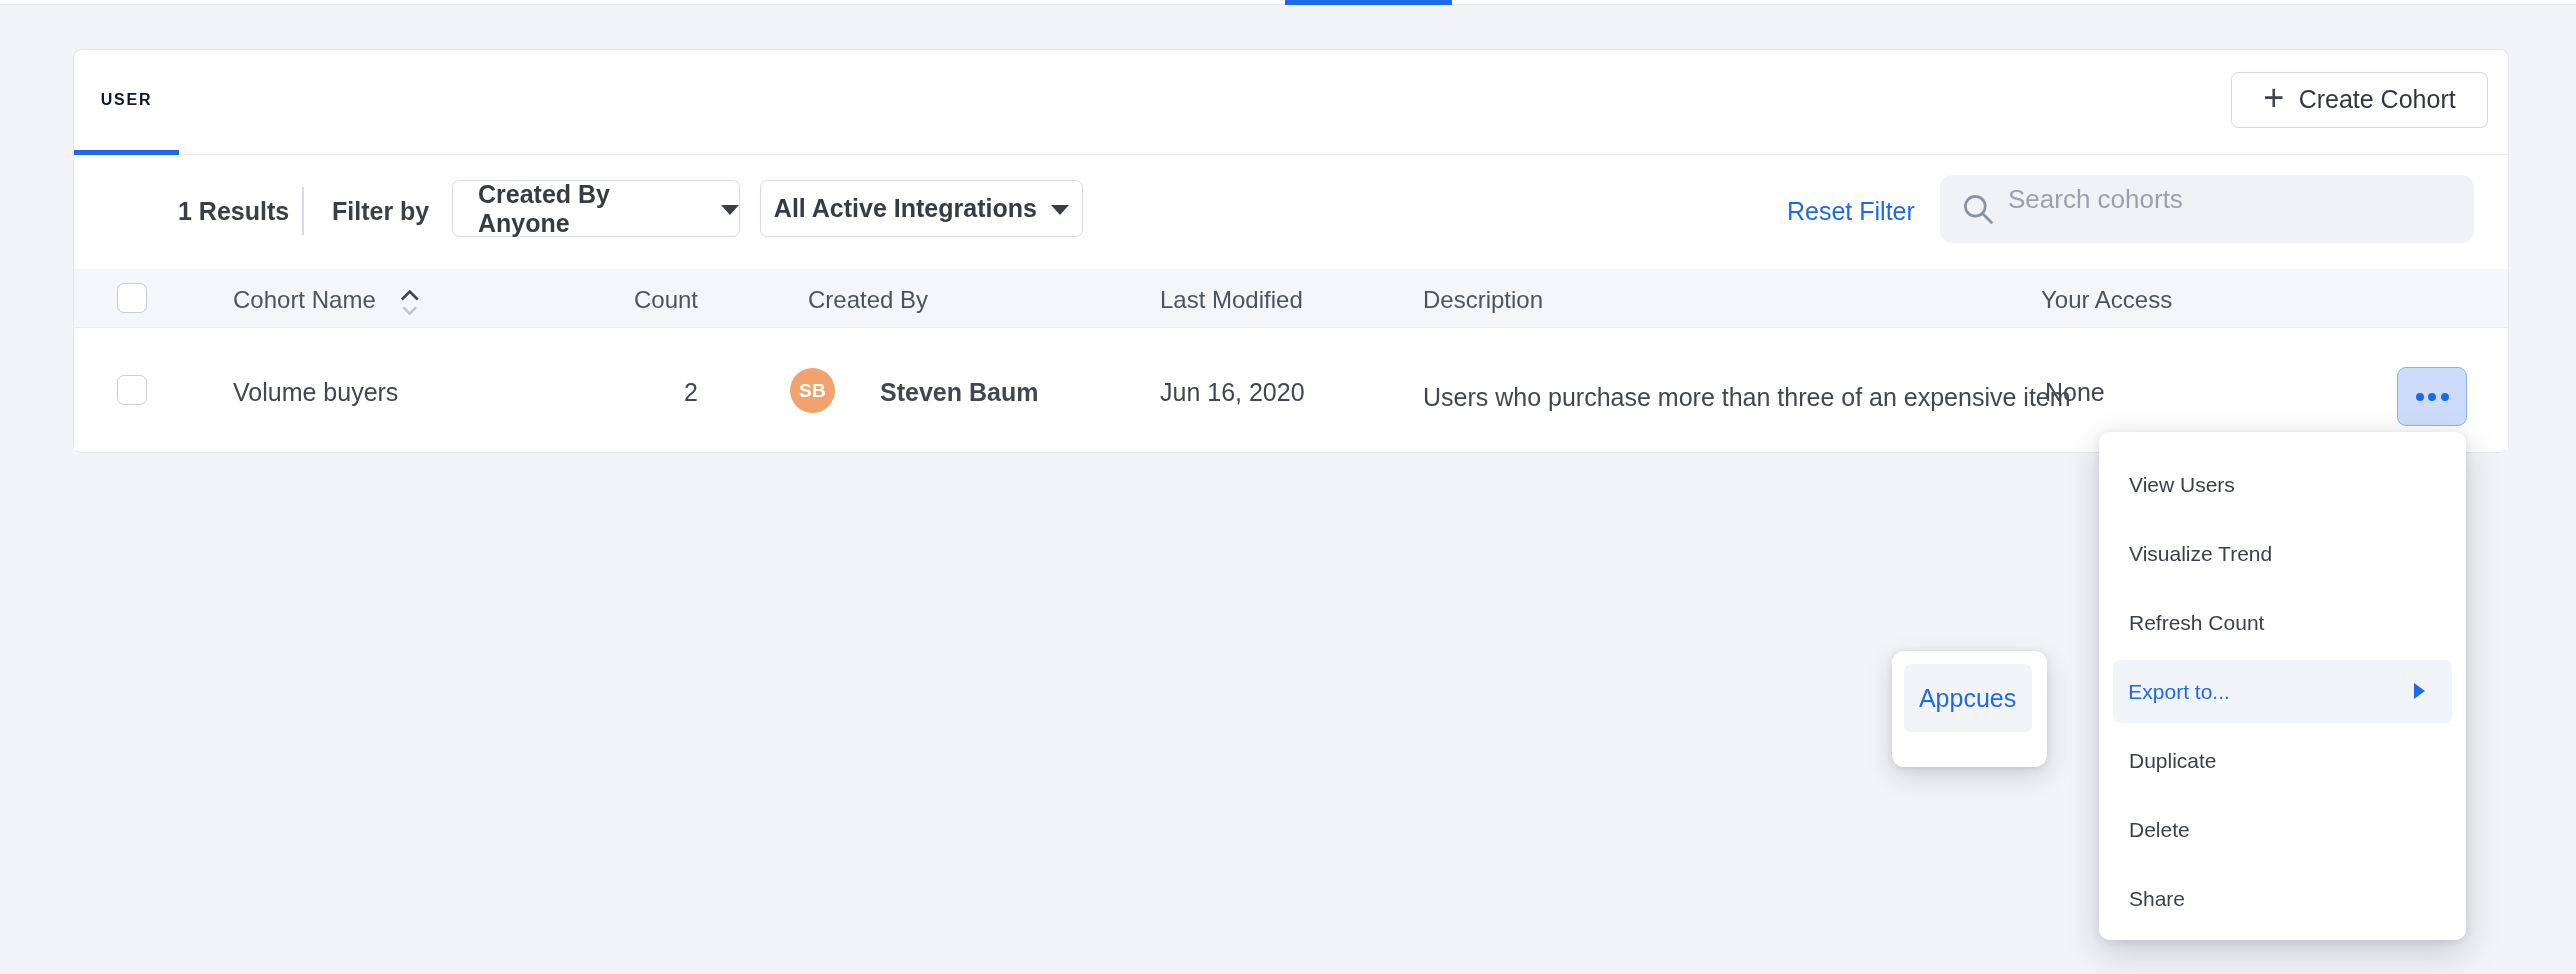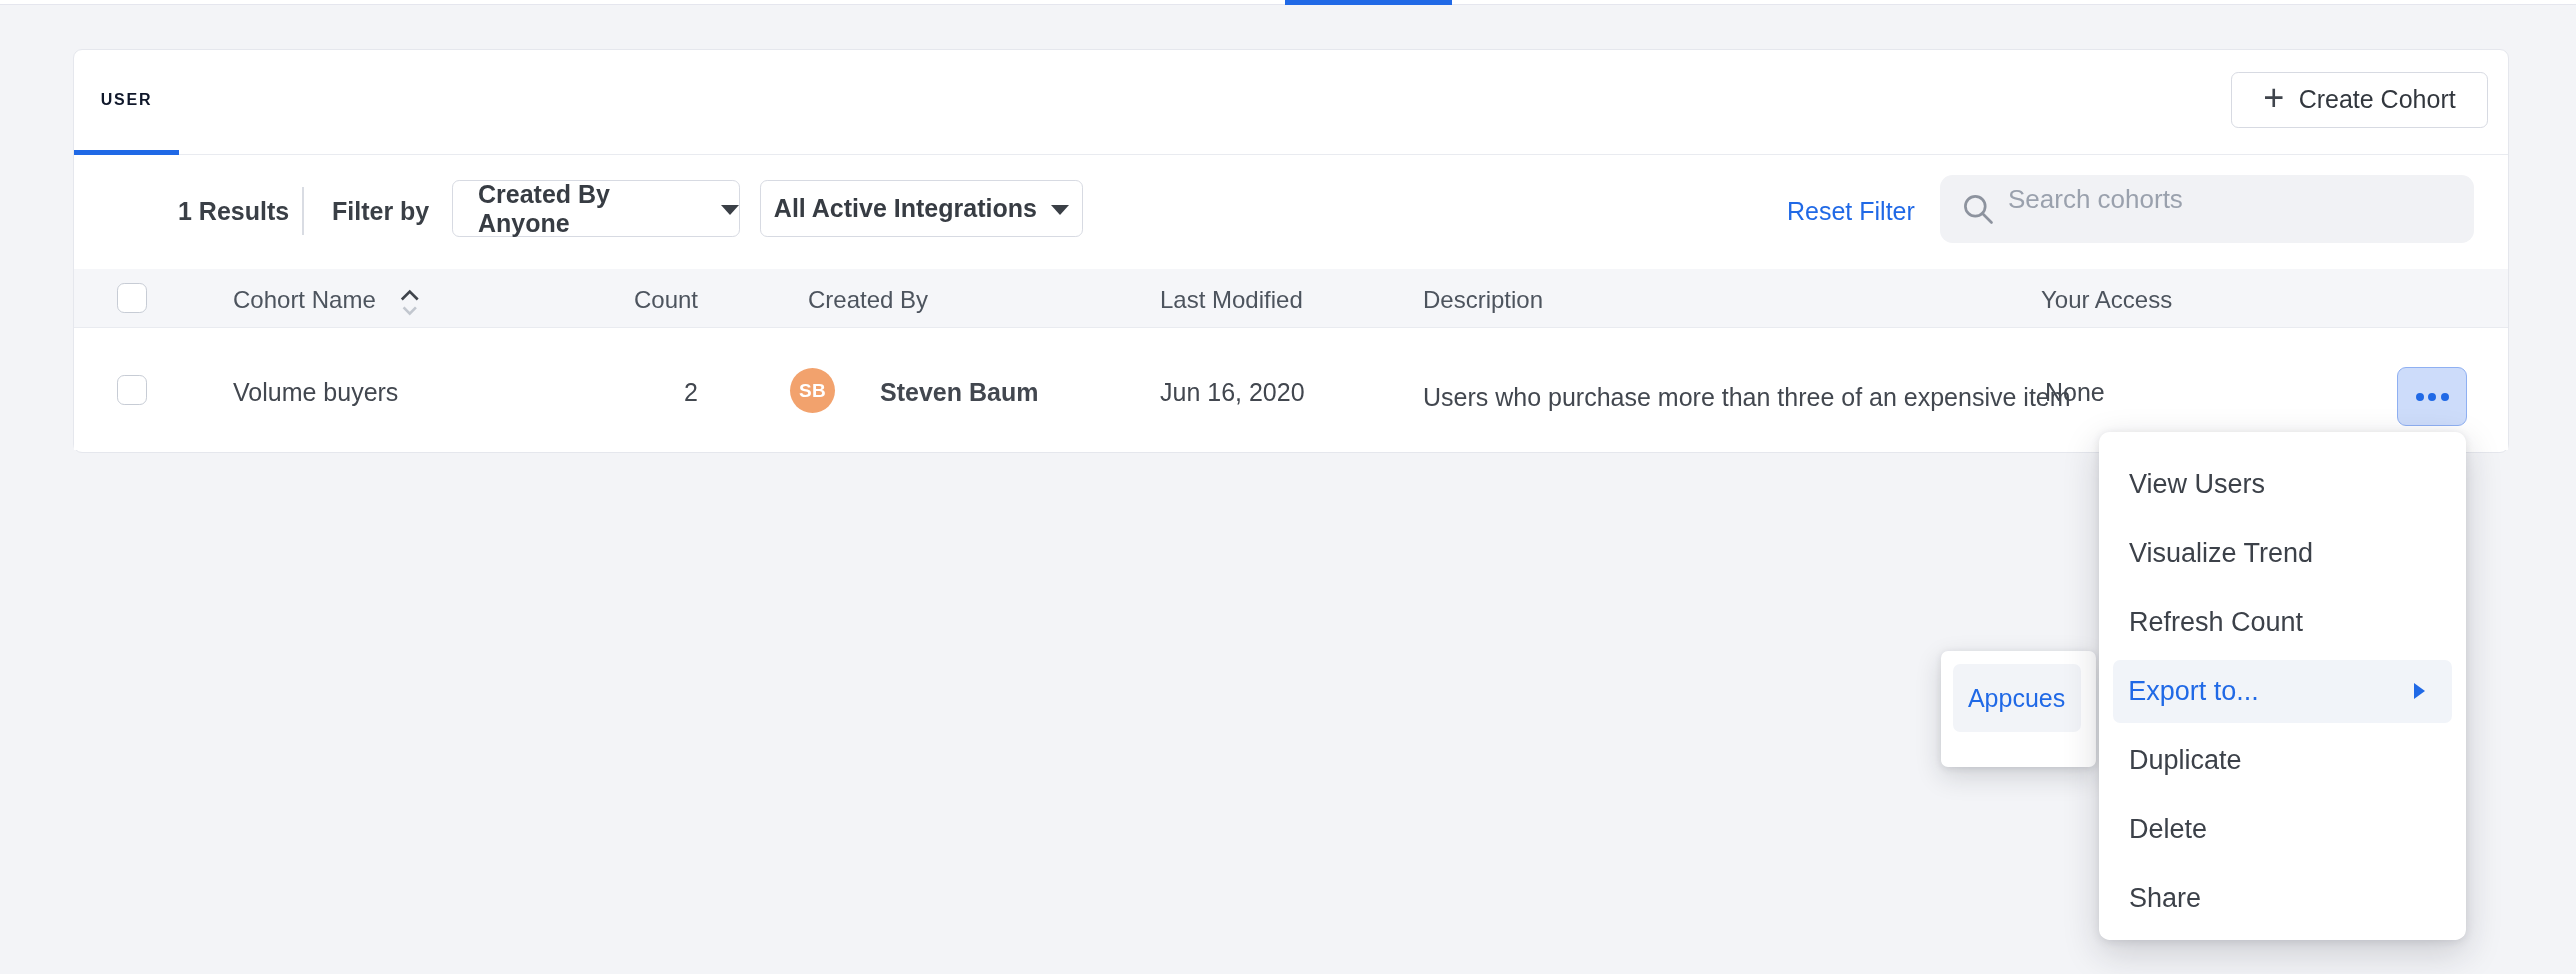--- a/index.html
+++ b/index.html
@@ -57,26 +57,26 @@
   .avatar { position:absolute; left:716px; top:40px; width:45px; height:45px; border-radius:50%; background:#f2a26d; display:flex; align-items:center; justify-content:center; color:#fff; font-size:19px; font-weight:700; letter-spacing:0.4px; }
   .byname { left:806px;font-weight:bold; }
   .moddate { left:1086px; color:#474c54; }
   .desc { left:1349px; top:32px; width:546px; font-size:24px; line-height:39px; color:#565d68; white-space:normal; }
   .access { left:1971px; color:#4d535c; }
   .dots-btn { position:absolute; left:2323px; top:39px; width:70px; height:59px; background:#cddcfa; border:1.8px solid #8fb0f2; border-radius:9px; display:flex; align-items:center; justify-content:center; gap:4.5px; cursor:pointer; }
   .dot { width:8px; height:8px; background:#fff; border:4.5px solid #2069e6; border-radius:50%; }
 
   
   .menu { position:absolute; left:2099px; top:432px; width:367px; padding:18px 0 7.2px 0; background:#fff; border-radius:10.7px; box-shadow:0 12.5px 36px rgba(25,30,42,0.18), 0 1.8px 9px rgba(25,30,42,0.10); z-index:50; }
-  .menu-item { height:69px; line-height:69px; padding-left:30px; font-size:27px; color:#3c4149; cursor:pointer; }
+  .menu-item { height:69px; line-height:69px; padding-left:30px; font-size:21px; color:#3c4149; cursor:pointer; }
   .menu-item.hl { position:relative; height:63px; line-height:63px; margin:2.7px 14.3px 3.6px 14.3px; padding-left:15px; background:#f1f4f9; border-radius:7.2px; color:#2069e6; }
   .submenu-arrow { position:absolute; right:27px; top:23px; width:0; height:0; border-top:8px solid transparent; border-bottom:8px solid transparent; border-left:11.6px solid #2069e6; }
 
   
-  .submenu { position:absolute; left:1941px; top:651px; width:155px; height:116px; background:#fff; border-radius:7px; box-shadow:0 9px 27px rgba(25,30,42,0.16), 0 1.8px 7.2px rgba(25,30,42,0.10); z-index:40; }
+  .submenu { position:absolute; left:1892px; top:651px; width:155px; height:116px; background:#fff; border-radius:12px; box-shadow:0 9px 27px rgba(25,30,42,0.16), 0 1.8px 7.2px rgba(25,30,42,0.10); z-index:40; }
   .submenu .inner { position:absolute; left:11.6px; top:13.4px; width:128px; height:68px; background:#f2f4f8; border-radius:7.2px; display:flex; align-items:center; justify-content:center; font-size:25px; color:#2069e6; cursor:pointer; }
 </style>
 </head>
 <body>
 
 <div class="stage">
 
   <div class="topstrip">
     <div class="topindicator"></div>
   </div>

